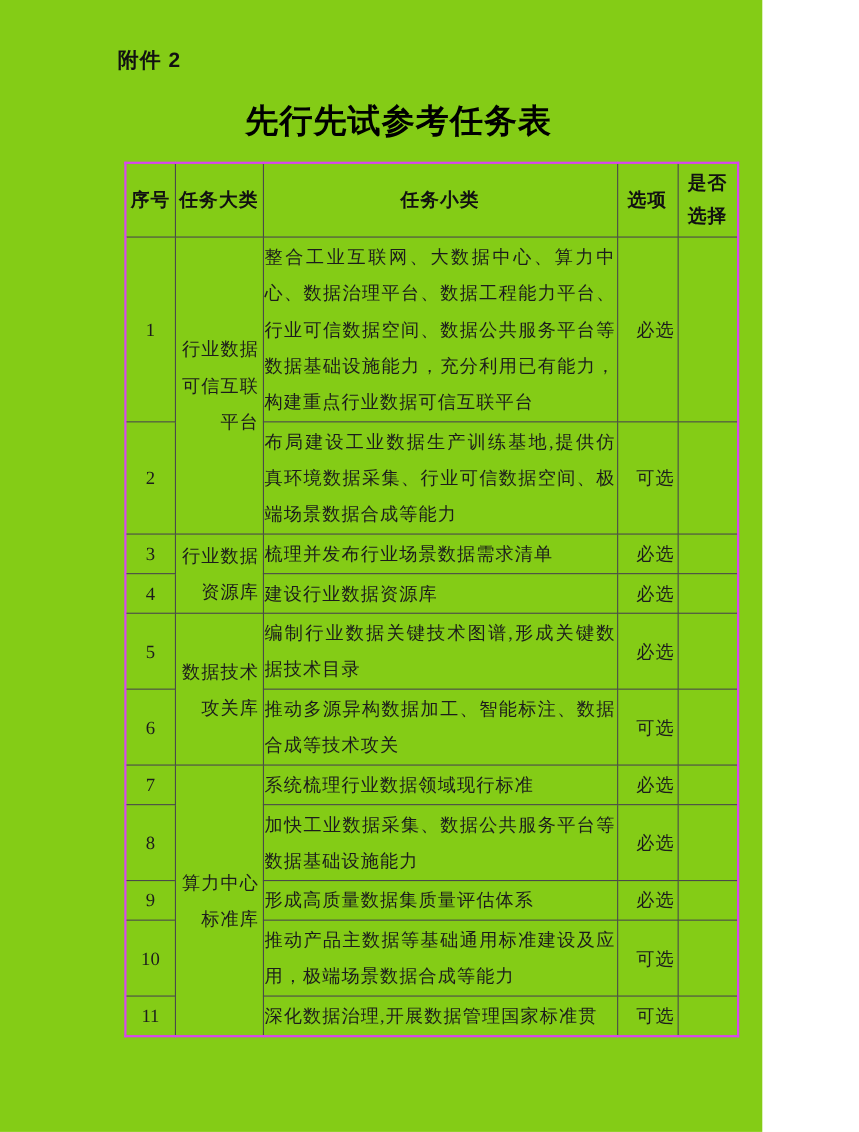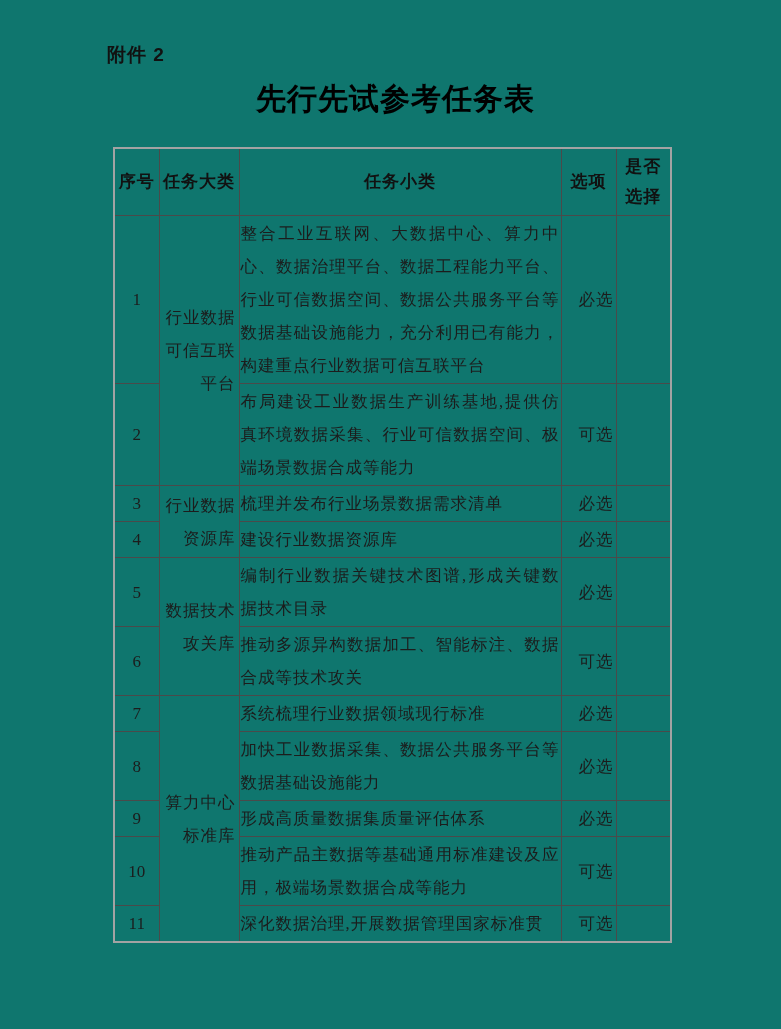--- a/index.html
+++ b/index.html
@@ -2,58 +2,58 @@
 <html lang="zh"><head>
 <meta charset="utf-8">
 <style>
   html, body {
     margin: 0;
     padding: 0;
     background: #ffffff;
   }
   .page {
     position: relative;
-    width: 781px;
+    width: 693px;
     height: 1029px;
-    background: #0f766e;
+    background: #84cc16;
     overflow: hidden;
     font-family: "Liberation Serif", "DejaVu Serif", serif;
     color: #1a1a1a;
   }
   .attachment-label {
     position: absolute;
     left: 107px;
     top: 42px;
     font-family: "Liberation Sans", "DejaVu Sans", sans-serif;
     font-weight: 600;
     font-size: 19px;
     color: #111111;
     letter-spacing: 1px;
   }
   .doc-title {
     position: absolute;
     top: 74px;
     left: 0;
     width: 100%;
-    margin: 5px;
+    margin: 16px;
     text-align: center;
     font-family: "Liberation Sans", "DejaVu Sans", sans-serif;
     font-weight: 700;
     font-size: 30px;
     color: #000000;
     letter-spacing: 1px;
   }
   table.task-table {
     position: absolute;
     left: 113px;
     top: 147px;
     width: 557px;
     border-collapse: collapse;
     table-layout: fixed;
-    border: 2px solid #a3a3a3;
+    border: 2px solid #d946ef;
   }
   .task-table th,
   .task-table td {
     border: 1px solid #4a4a4a;
     vertical-align: middle;
     overflow: hidden;
   }
   .task-table th {
     font-family: "Liberation Sans", "DejaVu Sans", sans-serif;
     font-weight: 600;

